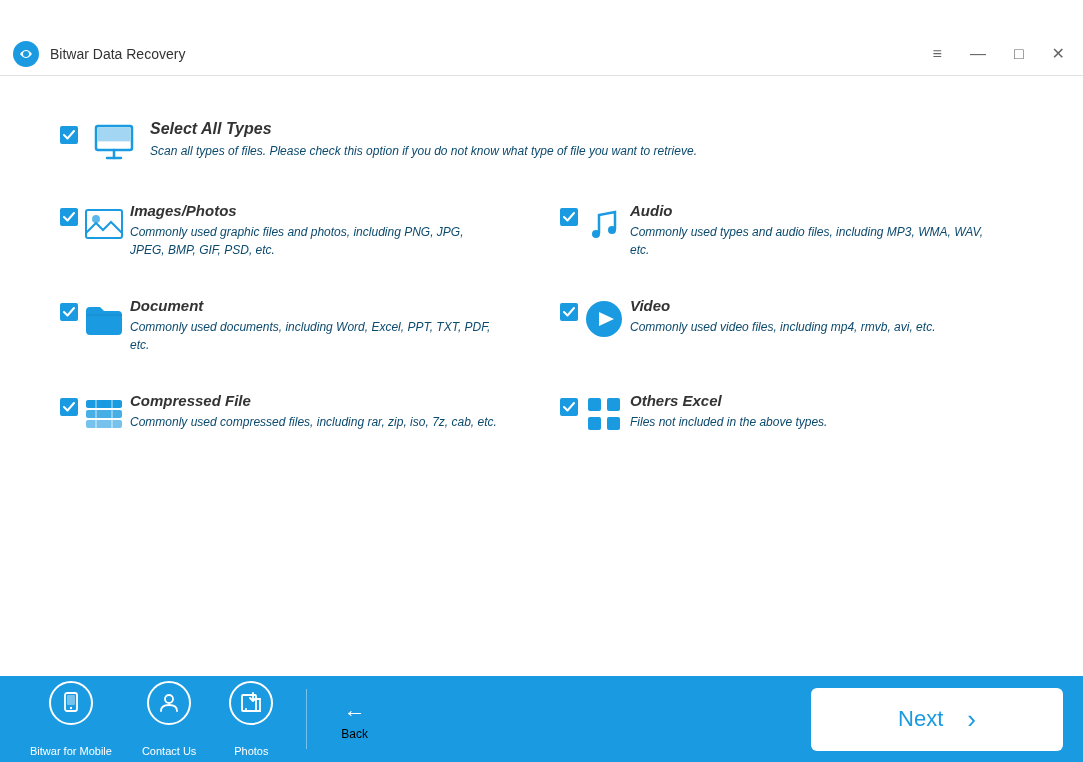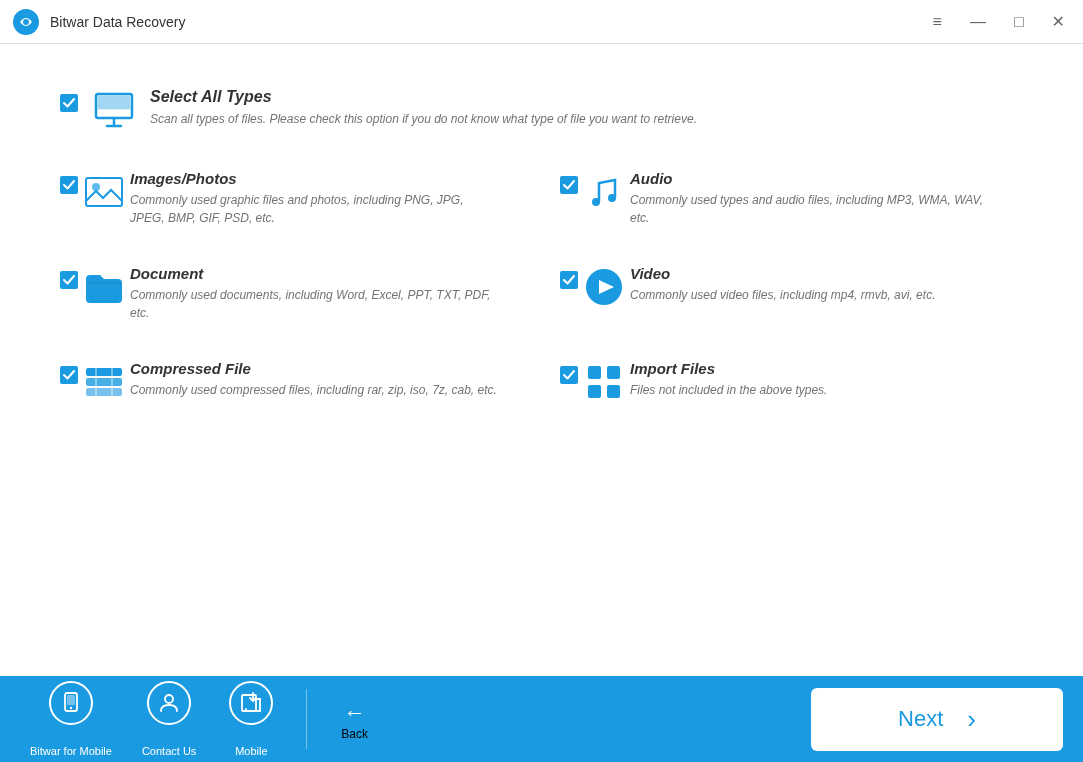--- a/index.html
+++ b/index.html
@@ -15,20 +15,21 @@
 
     
     .title-bar {
       display: flex;
       align-items: center;
       padding: 0 12px;
       height: 44px;
       background: #fff;
       border-bottom: 1px solid #e0e0e0;
       flex-shrink: 0;
+      margin-top: 32px;
     }
     .title-bar-logo {
       width: 28px;
       height: 28px;
       margin-right: 10px;
     }
     .title-bar-title {
       font-size: 14px;
       color: #333;
       flex: 1;
@@ -101,21 +102,21 @@
     }
 
     .file-type-text h3 {
       font-size: 15px;
       font-weight: 600;
       color: #333;
       margin-bottom: 4px;
     }
     .file-type-text p {
       font-size: 12px;
-      color: #737373;
+      color: #0c4a6e;
       line-height: 1.5;
     }
 
     
     .select-all-row {
       display: flex;
       align-items: flex-start;
       padding: 14px 10px;
       gap: 14px;
       margin-bottom: 10px;
@@ -378,21 +379,21 @@
       <div class="file-type-icon">
 
         <svg width="44" height="44" viewBox="0 0 44 44" fill="none">
           <rect x="6" y="6" width="13" height="13" rx="2" fill="#1a9ae0"></rect>
           <rect x="25" y="6" width="13" height="13" rx="2" fill="#1a9ae0"></rect>
           <rect x="6" y="25" width="13" height="13" rx="2" fill="#1a9ae0"></rect>
           <rect x="25" y="25" width="13" height="13" rx="2" fill="#1a9ae0"></rect>
         </svg>
       </div>
       <div class="file-type-text">
-        <h3>Import Files</h3>
+        <h3>Others Excel</h3>
         <p>Files not included in the above types.</p>
       </div>
     </div>
 
   </div>
 </div>
 
 <div class="footer">
   <div class="footer-actions">
 
@@ -418,21 +419,21 @@
     </div>
 
     <div class="footer-icon-btn">
       <div class="footer-circle-icon">
         <svg width="24" height="24" viewBox="0 0 24 24" fill="none">
           <rect x="3" y="4" width="14" height="16" rx="1" stroke="white" stroke-width="1.8" fill="none"></rect>
           <path d="M17 8 L21 8 L21 20 L7 20 L7 18" stroke="white" stroke-width="1.8" fill="none" stroke-linecap="round"></path>
           <path d="M14 2 L14 10 M11 7 L14 10 L17 7" stroke="white" stroke-width="1.8" fill="none" stroke-linecap="round" stroke-linejoin="round"></path>
         </svg>
       </div>
-      <span class="footer-label">Mobile</span>
+      <span class="footer-label">Photos</span>
     </div>
 
     <div class="footer-divider"></div>
 
     <div class="footer-back-btn">
       <span class="back-arrow" style="font-size:22px; color:white;">←</span>
       <span class="footer-back-label">Back</span>
     </div>
   </div>
 

